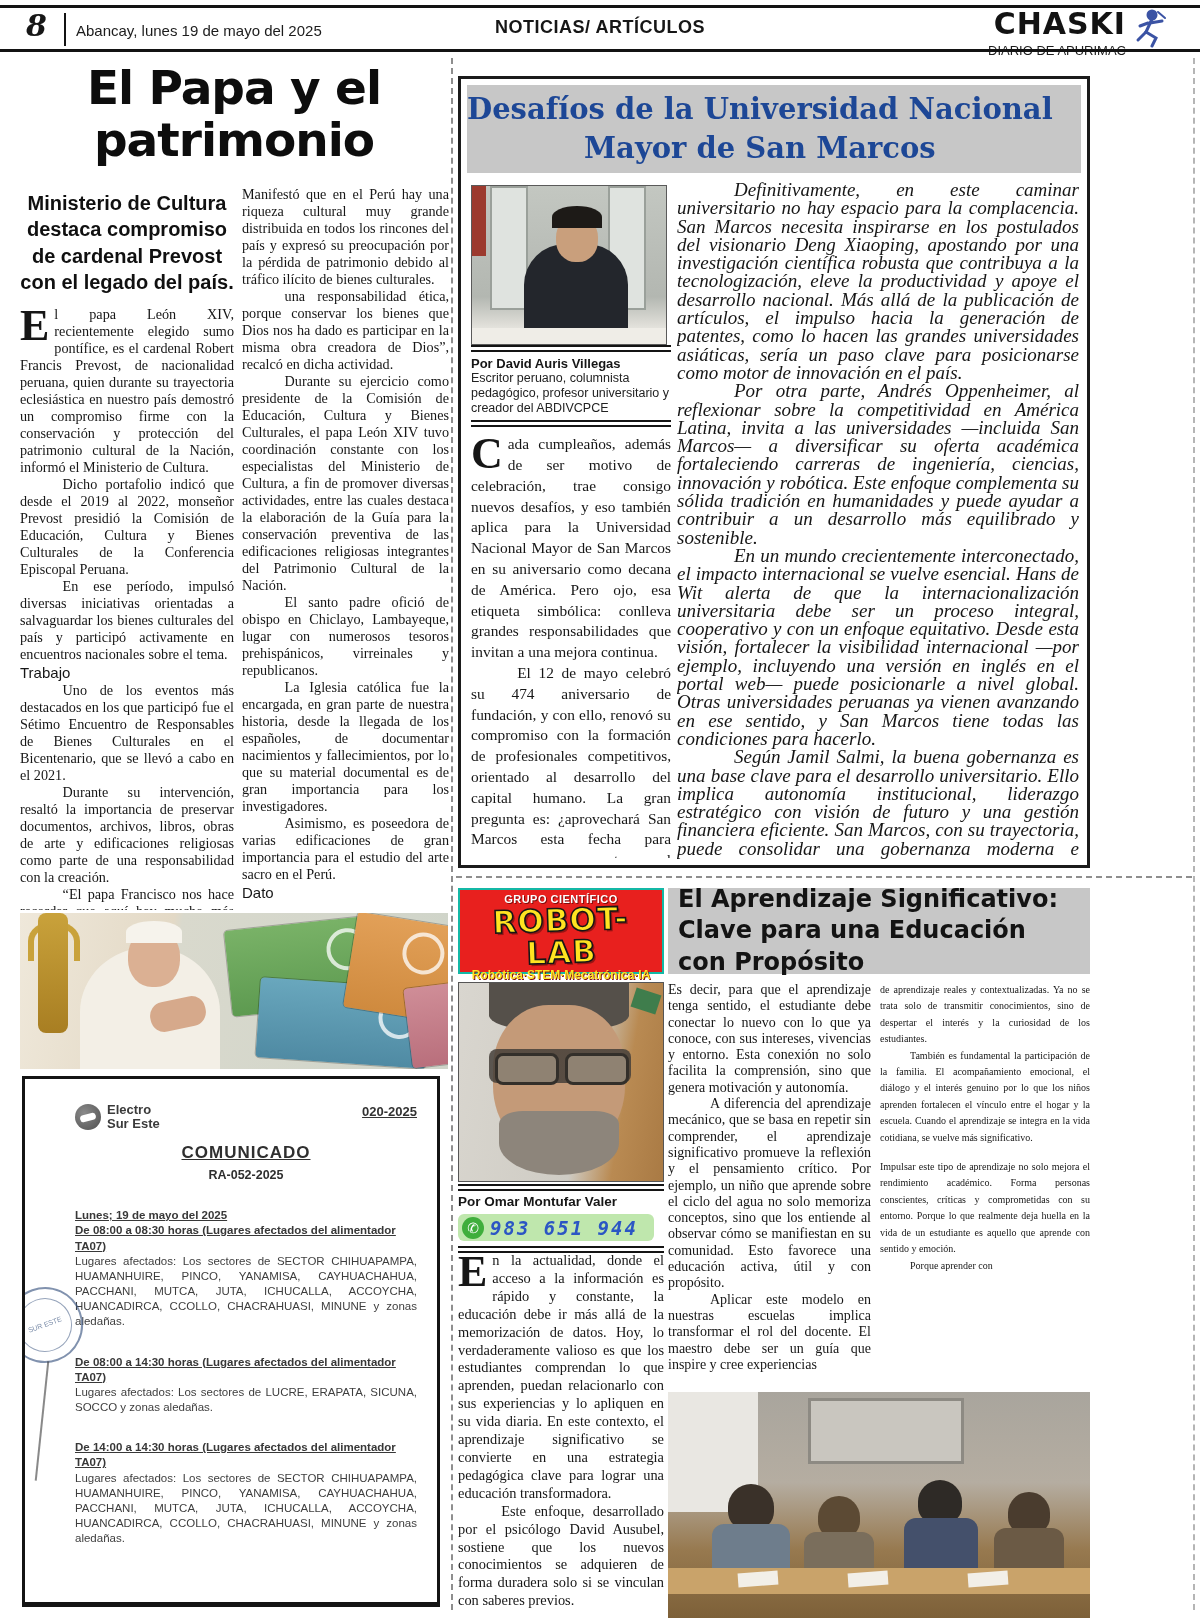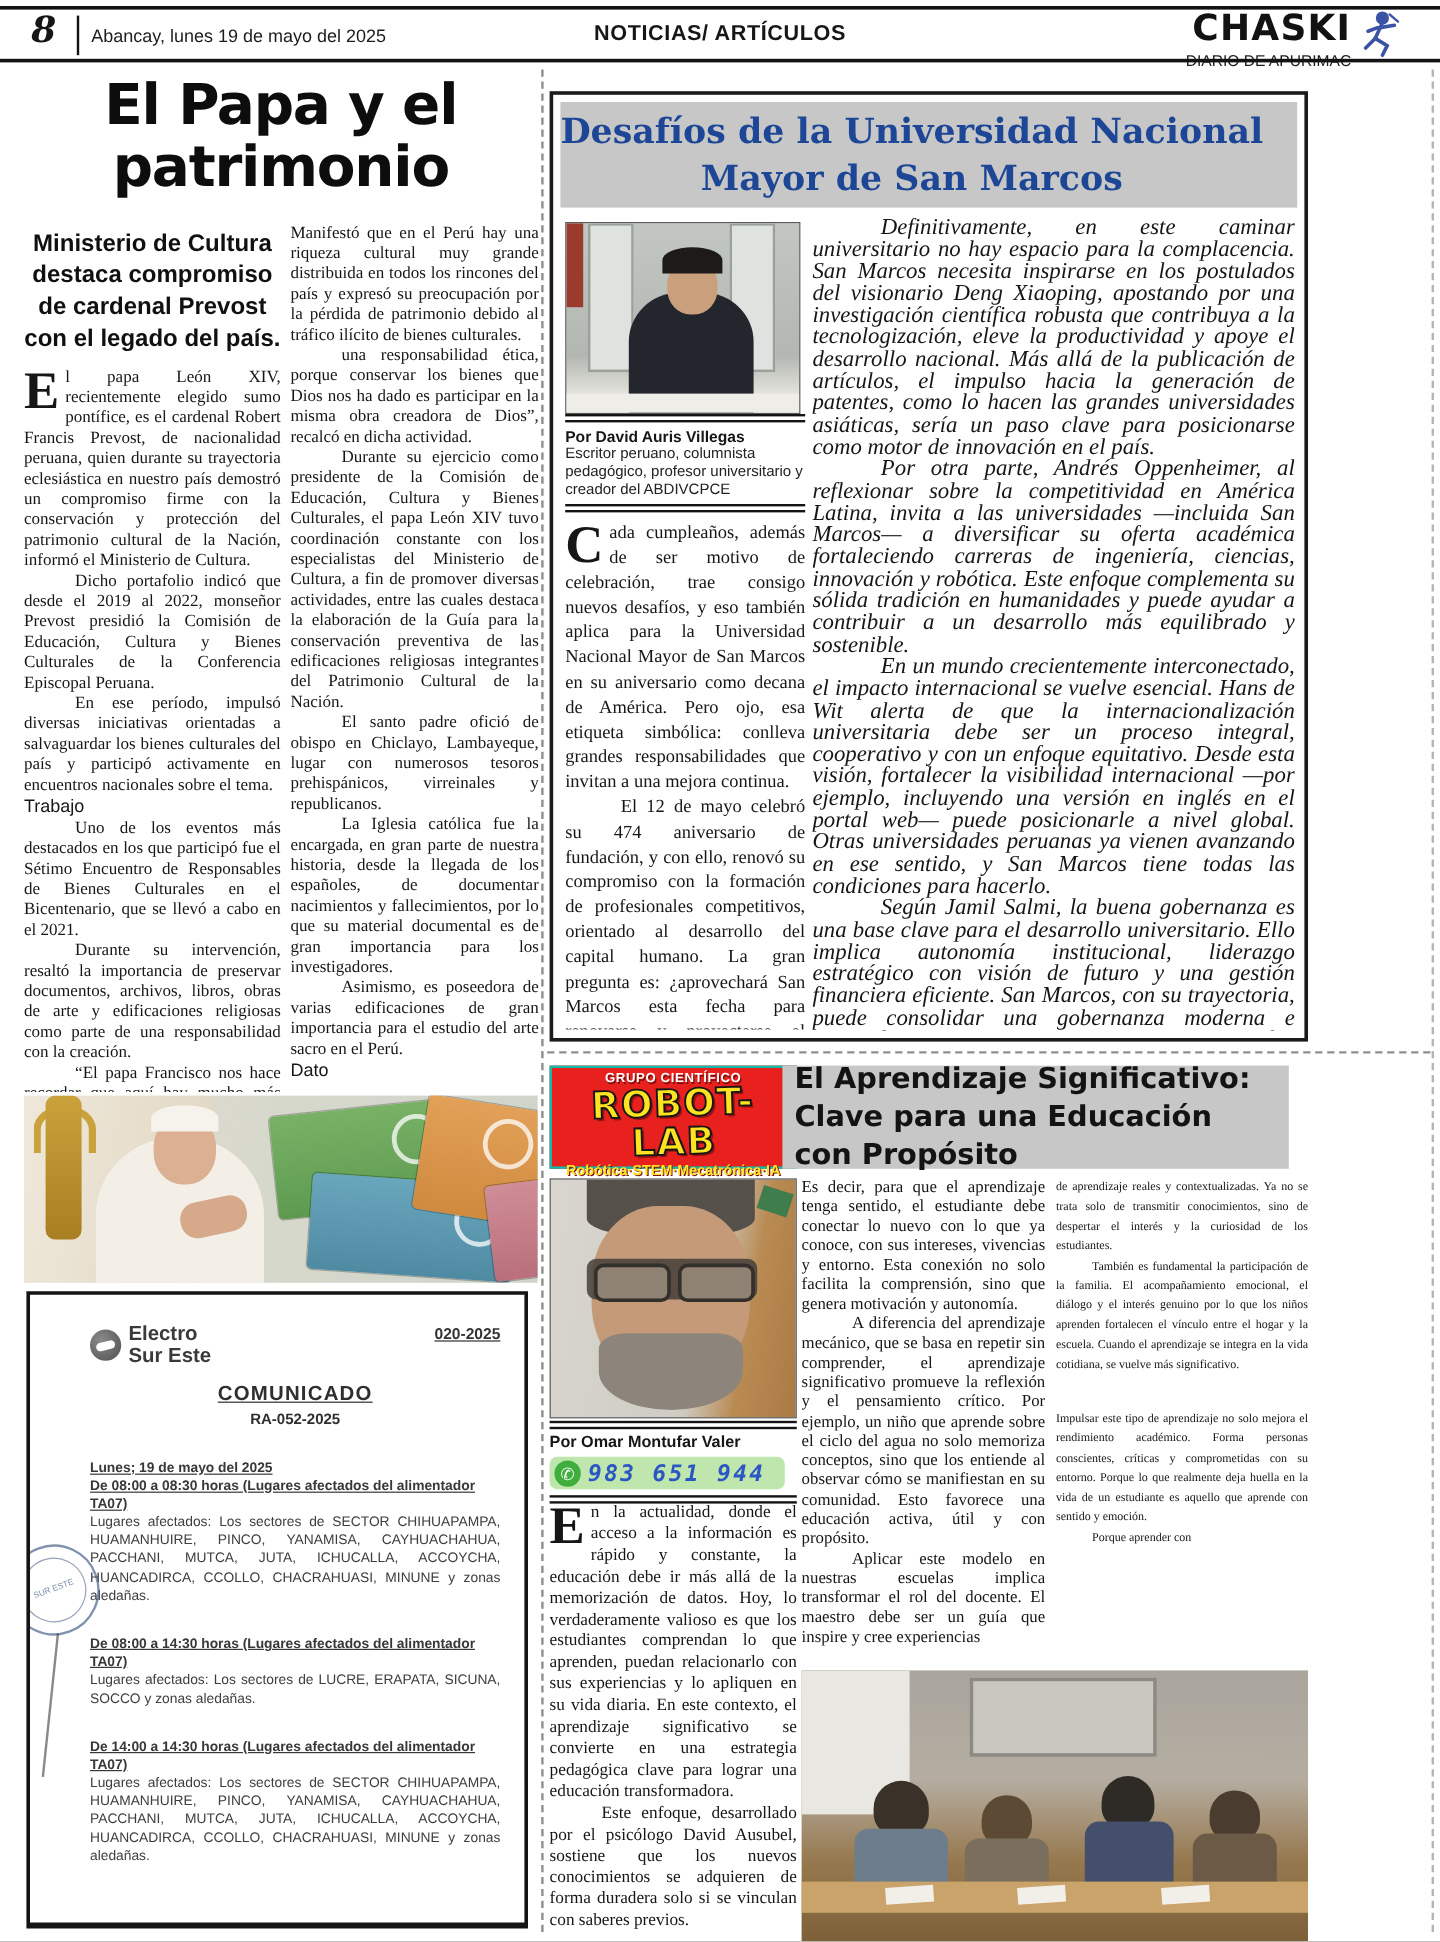--- a/index.html
+++ b/index.html
@@ -111,47 +111,47 @@
   .sm-right{position:absolute;left:216px;top:102px;width:402px;height:678px;overflow:hidden;
             font-size:19px;line-height:18.3px;font-style:italic;}
 
   
   .robot{position:absolute;left:458px;top:888px;width:206px;height:86px;background:#e8201e;
          border:2px solid #14b8a6;text-align:center;padding-top:3px;}
   .robot .top{font:bold 11px "Liberation Sans",sans-serif;color:#fff;letter-spacing:.5px;text-shadow:1px 1px 0 #7e0d0c;}
   .robot .nm{font:bold 31px "DejaVu Sans",sans-serif;color:#ffe321;-webkit-text-stroke:1.6px #161616;
              letter-spacing:1px;line-height:1.02;transform:rotate(-2deg);display:block;text-shadow:2px 2px 0 rgba(0,0,0,.35);}
   .robot .sub{font:bold 12px "Liberation Sans",sans-serif;color:#ffe321;text-shadow:1px 1px 0 #7e0d0c;}
-  .aprhead{position:absolute;left:652px;top:888px;width:422px;height:86px;background:#c7c7c7;
+  .aprhead{position:absolute;left:668px;top:888px;width:422px;height:86px;background:#c7c7c7;
            display:flex;align-items:center;padding:0 10px;}
   .aprhead .t{font:bold 24px "DejaVu Sans",sans-serif;color:#131313;line-height:1.3;}
   .apr-capwrap{position:absolute;left:458px;top:1184px;width:206px;font-family:"Liberation Sans",sans-serif;}
   .apr-capwrap .by{font-weight:bold;font-size:13.5px;padding:3px 0;}
   .phone{display:flex;align-items:center;gap:6px;background:#bfe7ad;border-radius:6px;
          width:196px;height:27px;padding-left:4px;margin:2px 0 5px 0;}
   .phone .wa{width:22px;height:22px;border-radius:50%;background:#3fae3c;color:#fff;display:flex;
              align-items:center;justify-content:center;font-size:14px;}
   .phone .no{font:bold italic 19px "DejaVu Sans Mono",monospace;color:#2b56c4;letter-spacing:2px;}
   .apr-col1{position:absolute;left:458px;top:1252px;width:206px;height:366px;overflow:hidden;
             font-size:14.4px;line-height:17.9px;}
   .apr-col2{position:absolute;left:668px;top:982px;width:203px;height:406px;overflow:hidden;
             font-size:14px;line-height:16.3px;}
   .apr-col3{position:absolute;left:880px;top:982px;width:210px;height:408px;overflow:hidden;
             font-size:10px;line-height:16.4px;}
-  .apr-col3 p:nth-child(3){text-indent:0;margin-top:29px;}
+  .apr-col3 p:nth-child(3){text-indent:0;margin-top:13px;}
 
   
   .com{position:absolute;left:22px;top:1076px;width:418px;height:531px;background:#fff;
        border:3px solid #141414;border-bottom-width:5px;font-family:"Liberation Sans",sans-serif;
        color:#3e3e3e;font-size:11.5px;line-height:1.32;padding:24px 20px 0 50px;overflow:hidden;}
   .com .hdrrow{display:flex;justify-content:space-between;align-items:flex-start;}
   .elogo{display:flex;gap:6px;align-items:center;}
   .emark{width:26px;height:26px;border-radius:50%;background:radial-gradient(circle at 35% 35%,#8a8a8a,#4f4f4f);position:relative;}
   .emark::after{content:"";position:absolute;left:5px;top:10px;width:16px;height:7px;background:#fff;border-radius:4px;transform:rotate(-14deg);}
-  .ename{font-weight:bold;font-size:17px;color:#3a3a3a;line-height:1.05;}
+  .ename{font-weight:bold;font-size:13px;color:#3a3a3a;line-height:1.05;}
   .cref{font-weight:bold;font-size:13px;text-decoration:underline;color:#333;}
   .ctitle{text-align:center;font-weight:bold;font-size:17px;letter-spacing:1px;text-decoration:underline;margin-top:12px;color:#2f2f2f;}
   .ccode{text-align:center;font-weight:bold;font-size:12.5px;margin-top:2px;color:#2f2f2f;}
   .cintro{margin-top:14px;text-align:justify;}
   .chead{font-weight:bold;text-decoration:underline;margin-top:25px;color:#383838;}
   .cbody{text-align:justify;}
   .stamp{position:absolute;left:-18px;top:208px;width:76px;height:76px;border:2px solid rgba(62,88,130,.65);
          border-radius:50%;transform:rotate(-20deg);color:rgba(62,88,130,.7);font-size:7px;
          display:flex;align-items:center;justify-content:center;text-align:center;}
   .stamp .inner{width:52px;height:52px;border:1px solid rgba(62,88,130,.55);border-radius:50%;

